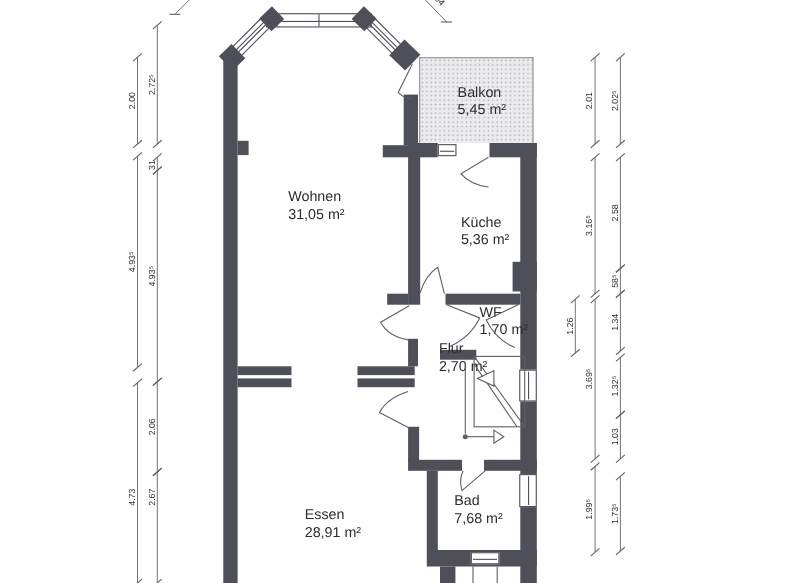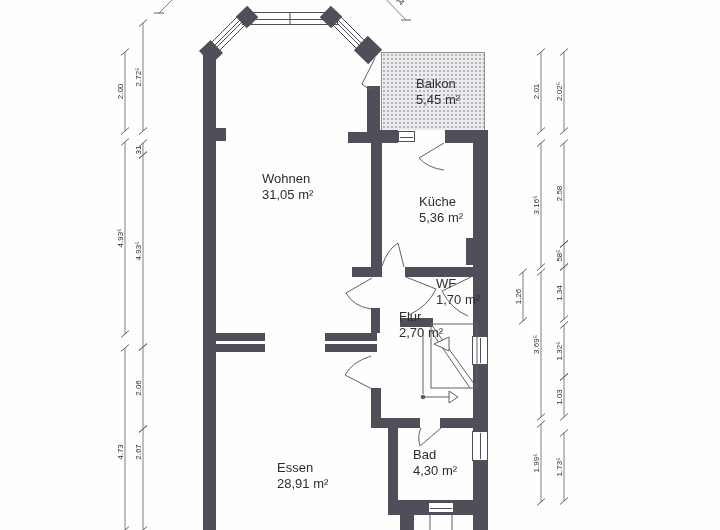--- a/index.html
+++ b/index.html
@@ -85,21 +85,21 @@
   <div class="room-label" style="left:399px;top:309px;">
     <span class="nm">Flur</span>
     <span class="ar">2,70 m²</span>
   </div>
   <div class="room-label" style="left:277px;top:428px;margin-top:32px;">
     <span class="nm">Essen</span>
     <span class="ar">28,91 m²</span>
   </div>
   <div class="room-label" style="left:413px;top:447px;">
     <span class="nm">Bad</span>
-    <span class="ar">4,30 m²</span>
+    <span class="ar">7,68 m²</span>
   </div>
 
   <svg id="lines-svg" class="overlay" width="720" height="530" viewBox="0 0 720 530">
     <g stroke="#4e4f58" stroke-width="1" fill="none">
 
       <line x1="252" y1="13" x2="252" y2="24"></line>
       <line x1="290" y1="13" x2="290" y2="24"></line>
       <line x1="328" y1="13" x2="328" y2="24"></line>
 
       <line x1="211" y1="43" x2="239" y2="15"></line>

